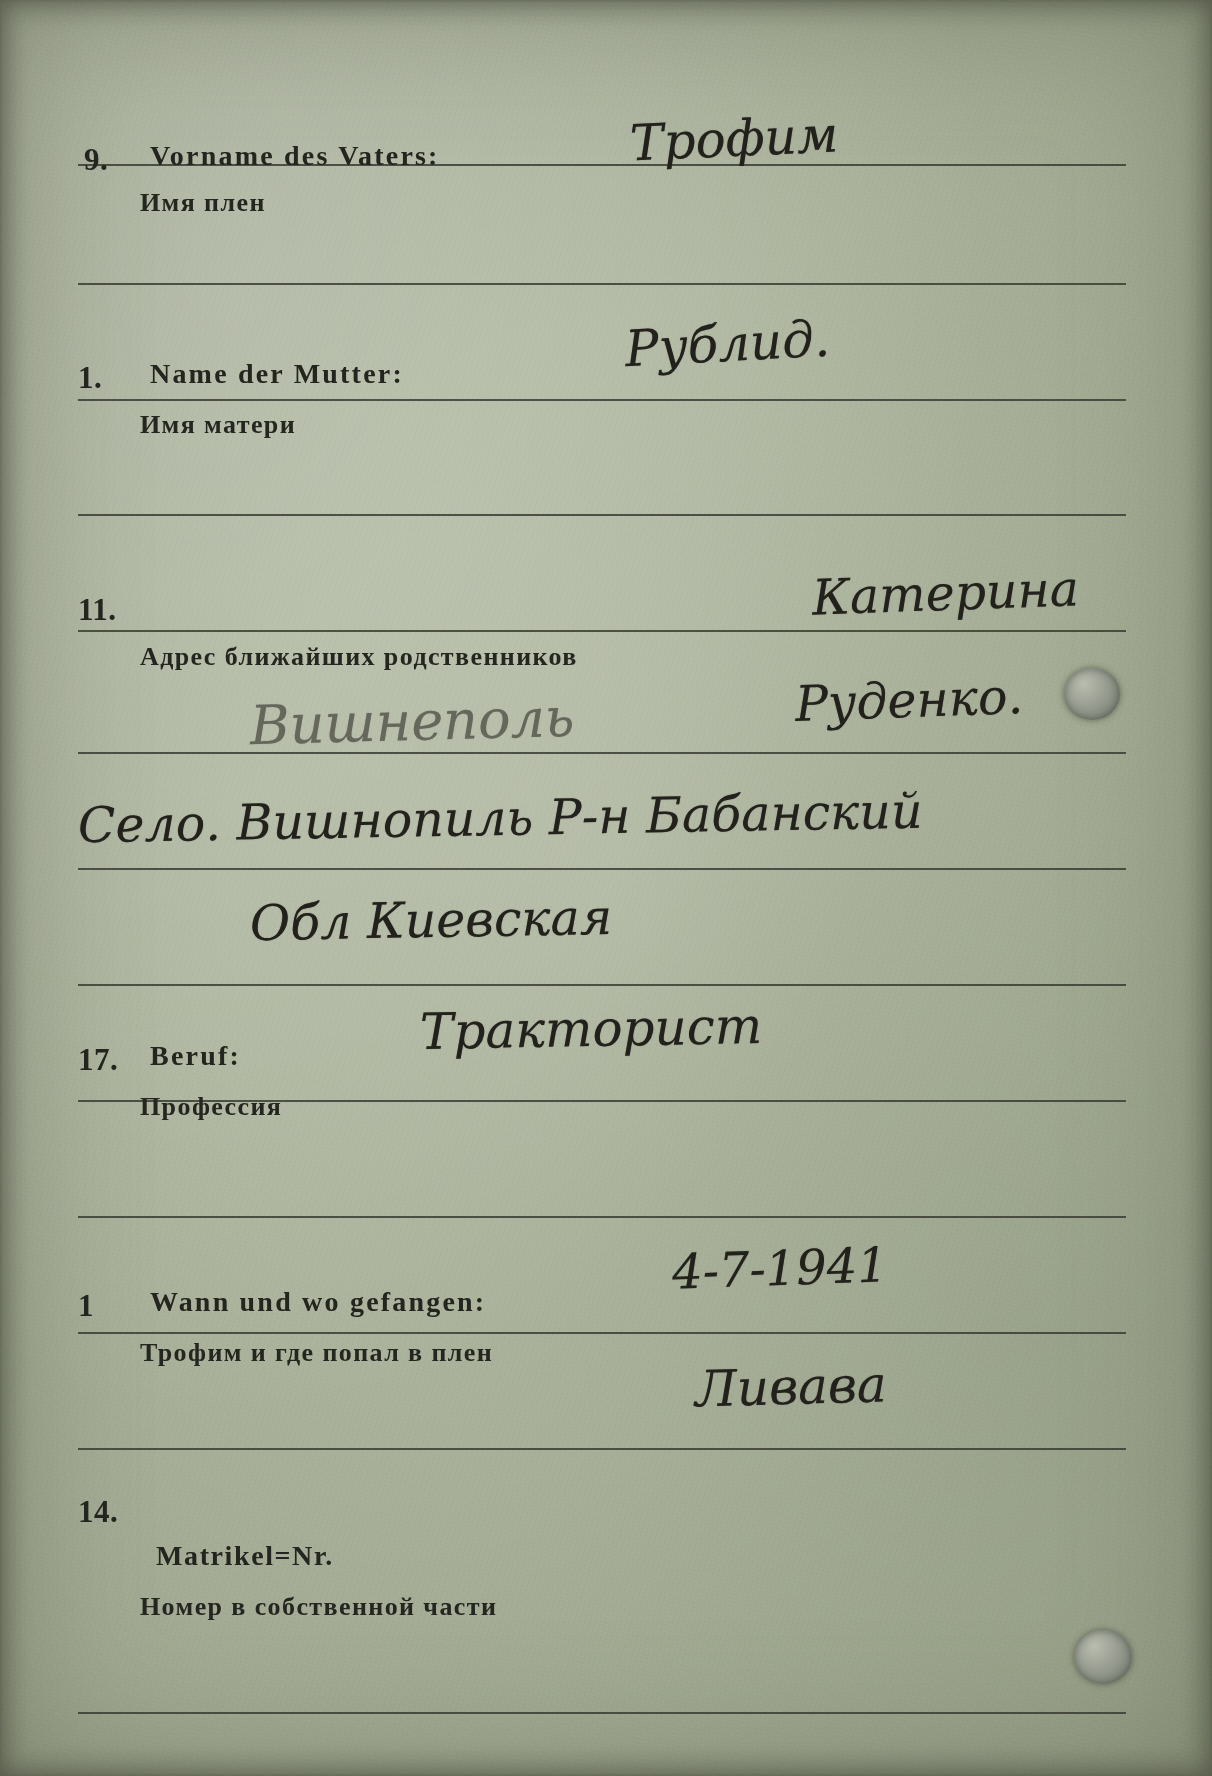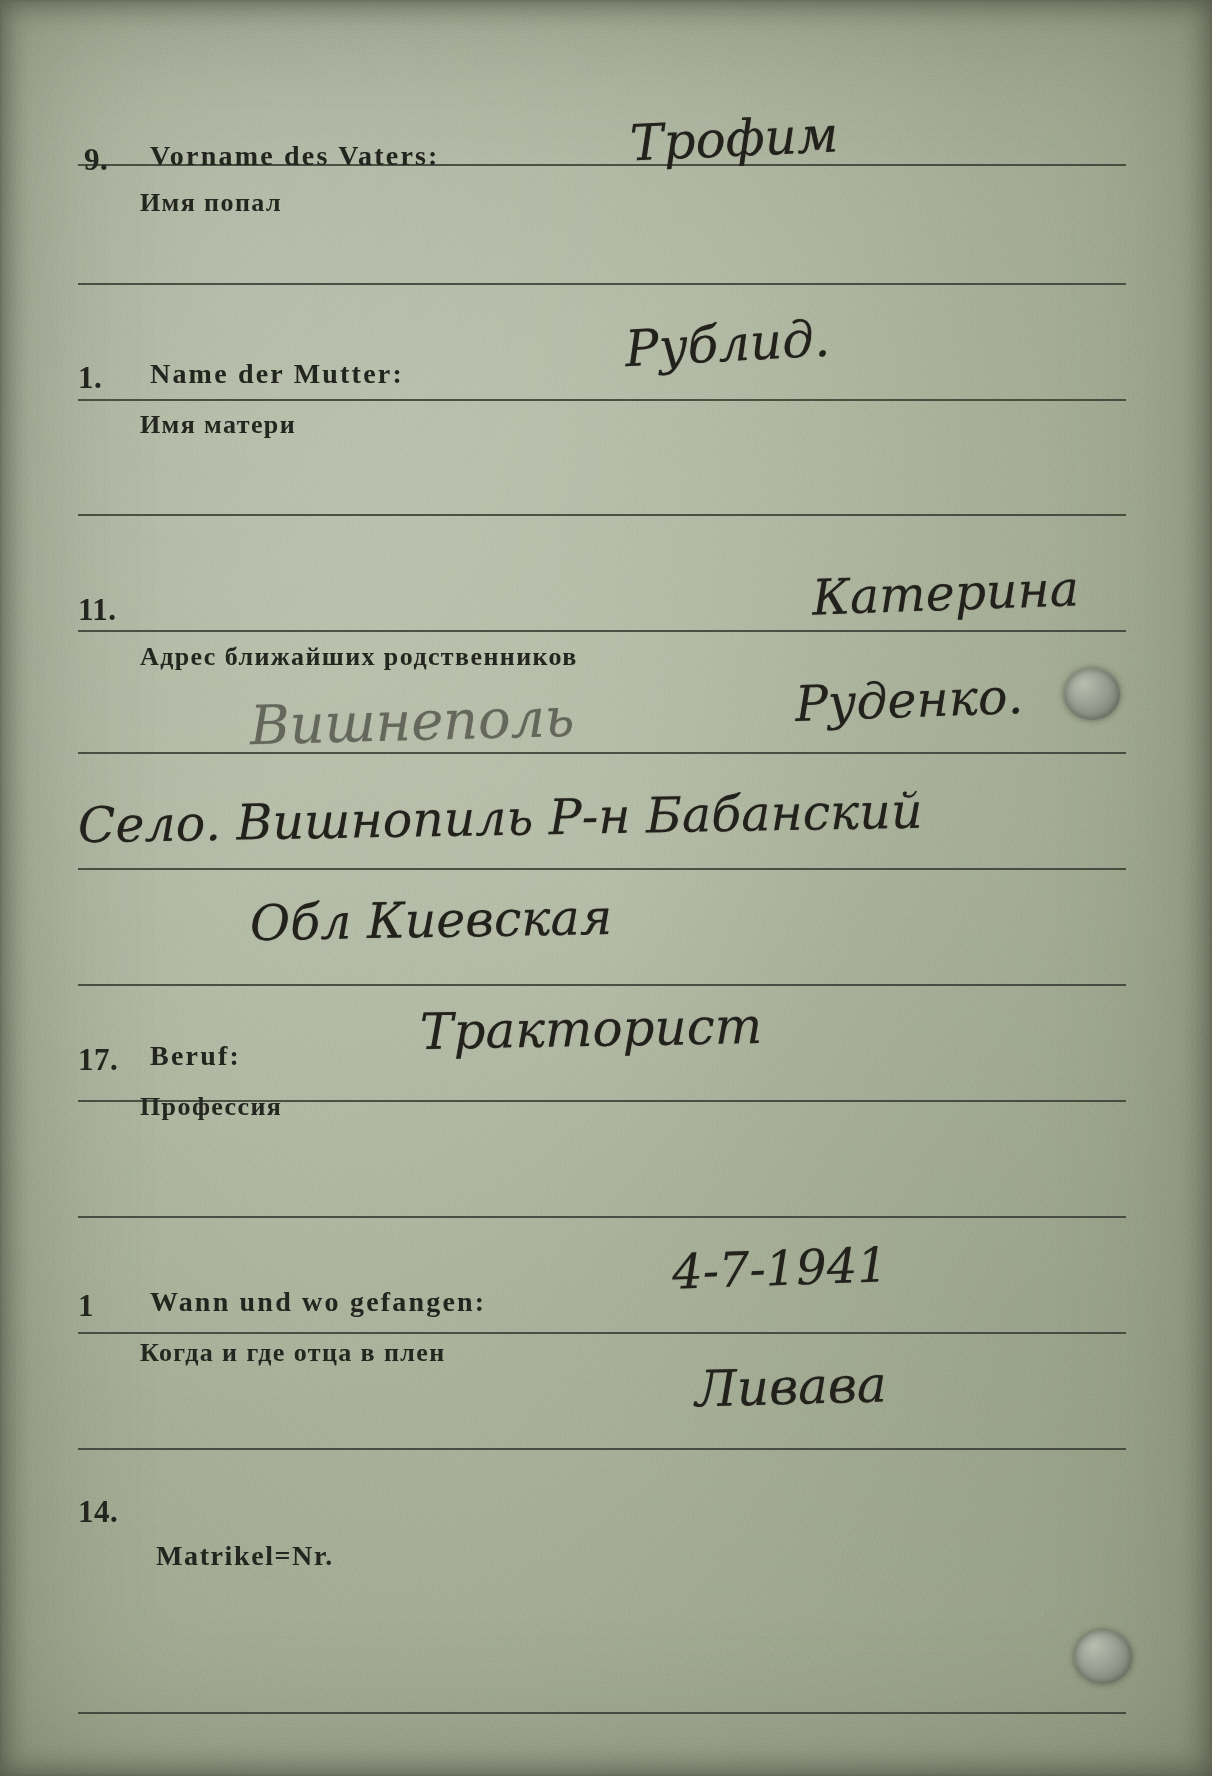--- a/index.html
+++ b/index.html
@@ -114,21 +114,21 @@
   <div class="rule" style="top:868px;"></div>
   <div class="rule" style="top:984px;"></div>
   <div class="rule" style="top:1100px;"></div>
   <div class="rule" style="top:1216px;"></div>
   <div class="rule" style="top:1332px;"></div>
   <div class="rule" style="top:1448px;"></div>
   <div class="rule" style="top:1712px;"></div>
 
   <div class="num" style="left:84px; top:142px;">9.</div>
   <div class="de wide" style="left:150px; top:140px;">Vorname des Vaters:</div>
-  <div class="ru" style="left:140px; top:188px;">Имя попал</div>
+  <div class="ru" style="left:140px; top:188px;">Имя плен</div>
   <div class="hand" style="left:630px; top:110px; font-size:50px; transform:rotate(-2.5deg);">Трофим</div>
 
   <div class="num" style="left:78px; top:360px;">1.</div>
   <div class="de wide" style="left:150px; top:358px;">Name der Mutter:</div>
   <div class="ru" style="left:140px; top:410px;">Имя матери</div>
   <div class="hand" style="left:625px; top:315px; font-size:50px; transform:rotate(-3deg);">Рублид.</div>
 
   <div class="num" style="left:78px; top:592px;">11.</div>
   <div class="ru" style="left:140px; top:642px;">Адрес ближайших родственников</div>
 
@@ -138,24 +138,25 @@
   <div class="hand" style="left:78px; top:790px; font-size:49px; transform:rotate(-1deg);">Село. Вишнопиль Р-н Бабанский</div>
   <div class="hand" style="left:250px; top:892px; font-size:49px; transform:rotate(-1deg);">Обл  Киевская</div>
 
   <div class="num" style="left:78px; top:1042px;">17.</div>
   <div class="de wide" style="left:150px; top:1040px;">Beruf:</div>
   <div class="ru" style="left:140px; top:1092px;">Профессия</div>
   <div class="hand" style="left:420px; top:1000px; font-size:50px; transform:rotate(-1deg);">Тракторист</div>
 
   <div class="num" style="left:78px; top:1288px;">1</div>
   <div class="de wide" style="left:150px; top:1286px;">Wann und wo gefangen:</div>
-  <div class="ru" style="left:140px; top:1338px;">Когда и где отца в плен</div>
+  <div class="ru" style="left:140px; top:1338px;">Трофим и где попал в плен</div>
   <div class="hand" style="left:672px; top:1240px; font-size:48px; transform:rotate(-2deg);">4-7-1941</div>
   <div class="hand" style="left:695px; top:1358px; font-size:50px; transform:rotate(-1.5deg);">Ливава</div>
 
   <div class="num" style="left:78px; top:1494px;">14.</div>
   <div class="de" style="left:156px; top:1540px; letter-spacing:1.6px;">Matrikel=Nr.</div>
+  <div class="ru" style="left:140px; top:1592px;">Номер в собственной части</div>
 
   <div class="hole" style="left:1064px; top:668px; width:56px; height:52px;"></div>
   <div class="hole" style="left:1074px; top:1630px; width:58px; height:54px;"></div>
 
   <div id="edges"></div>
 </div>
 
 </body></html>

